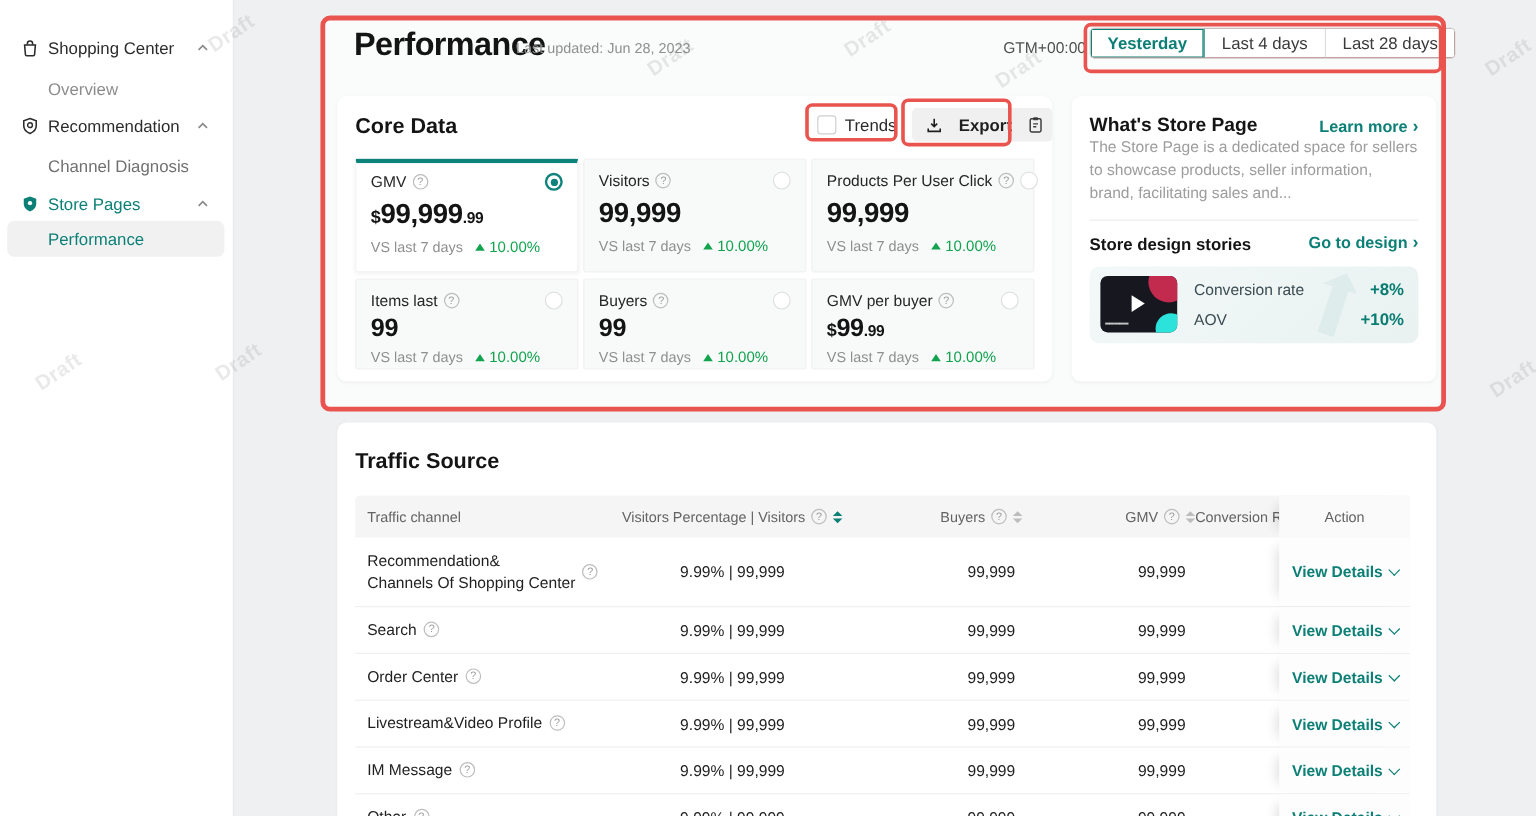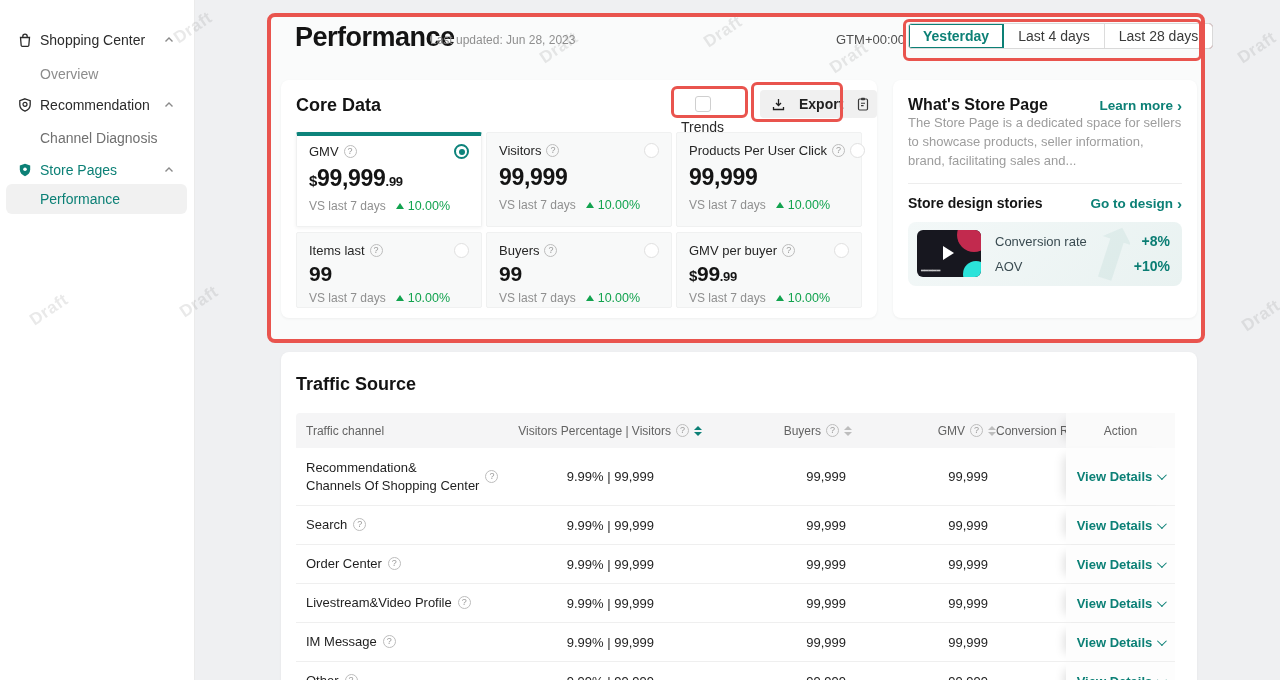--- a/index.html
+++ b/index.html
@@ -25,21 +25,21 @@
   .timezone { position:absolute; left:836px; top:32px; font-size:13px; color:#4f4f4f; z-index:3; }
 
   .range-group { position:absolute; left:908px; top:23px; height:26px; display:flex; z-index:3; background:#7f1d1d; border:1px solid #d9d9d9; border-radius:4px; overflow:hidden; }
   .range-btn { min-width:95px; padding:0 14px; display:flex; align-items:center; justify-content:center; font-size:14px; color:#3a3a3a; background:#fff; border:none; border-right:1px solid #dcdcdc; cursor:pointer; font-family:inherit; }
   .range-btn:last-child { border-right:none; }
   .range-btn.active { color:#0c8076; font-weight:700; box-shadow:inset 0 0 0 1px #0c8076; border-right:1px solid #0c8076; }
 
   
   .core-card { position:absolute; left:281px; top:80px; width:596px; height:238px; background:#ffffff; border-radius:8px; box-shadow:0 1px 3px rgba(0,0,0,.05); z-index:2; }
   .core-title { position:absolute; left:15px; top:15px; font-size:18px; font-weight:700; color:#141414; }
-  .trends-wrap { position:absolute; left:400px; top:16px; display:flex; align-items:center; gap:7px; cursor:pointer;flex-direction:column; }
+  .trends-wrap { position:absolute; left:400px; top:16px; display:flex; align-items:center; gap:7px; cursor:pointer; }
   .checkbox { width:16px; height:16px; border:1px solid #cfcfcf; border-radius:3px; background:#fff; }
   .trends-label { font-size:14px; color:#2a2a2a; }
   .export-btn { position:absolute; left:479px; top:10px; height:28px; padding:0 12px; display:flex; align-items:center; gap:14px; background:#f0f0f0; border:none; border-radius:4px; font-size:14px; font-weight:600; color:#1f1f1f; cursor:pointer; font-family:inherit; }
   .clip-btn { position:absolute; left:568px; top:10px; width:28px; height:28px; background:#f0f0f0; border:none; border-radius:4px; display:flex; align-items:center; justify-content:center; cursor:pointer; }
 
   .metric-grid { position:absolute; left:15px; top:52px; width:566px; display:grid; grid-template-columns:186px 186px 186px; grid-template-rows:95px 76px; gap:5px 4px; }
   .metric { background:#f8f9f9; border:1px solid #f0f1f1; border-radius:2px; padding:10px 12px; position:relative; }
   .metric.selected { background:#ffffff; border-top:4px solid #0d837b; box-shadow:0 1px 4px rgba(0,0,0,.06); padding-top:8px; }
   .m-label-row { display:flex; align-items:center; gap:5px; white-space:nowrap; }
   .m-label { font-size:13px; color:#262626; }
@@ -57,21 +57,21 @@
   .m-change { font-size:12.5px; font-weight:400; color:#12a34f; }
 
   
   .store-card { position:absolute; left:893px; top:80px; width:304px; height:238px; background:#ffffff; border-radius:8px; box-shadow:0 1px 3px rgba(0,0,0,.05); z-index:2; padding:16px 15px; }
   .sc-title-row { display:flex; align-items:center; justify-content:space-between; }
   .sc-title { font-size:16px; font-weight:700; color:#141414; }
   .teal-link { font-size:13.5px; font-weight:600; color:#0c8076; display:flex; align-items:center; gap:4px; cursor:pointer; }
   .link-arrow { font-size:15px; line-height:1; }
   .sc-desc { font-size:13px; line-height:1.45; color:#9d9d9d; }
   .sc-divider { margin-top:12px; border-top:1px solid #ededed; }
-  .sc-stories-row { margin-top:11px; display:flex; align-items:flex-end; justify-content:space-between; }
+  .sc-stories-row { margin-top:11px; display:flex; align-items:flex-start; justify-content:space-between; }
   .sc-stories { font-size:14px; font-weight:700; color:#141414; }
   .story-card { margin-top:11px; height:64px; border-radius:8px; background:linear-gradient(135deg,#f3f8f8,#e9f2f1); display:flex; align-items:center; padding:8px 12px 8px 9px; position:relative; overflow:hidden; }
   .thumb { width:64px; height:47px; background:#17171f; border-radius:6px; position:relative; overflow:hidden; flex-shrink:0; }
   .thumb .blob-red { position:absolute; right:-10px; top:-12px; width:34px; height:34px; border-radius:50%; background:#c22a4e; }
   .thumb .blob-cyan { position:absolute; right:-8px; bottom:-10px; width:26px; height:26px; border-radius:50%; background:#2be3da; }
   .thumb .play { position:absolute; left:26px; top:16px; width:0; height:0; border-top:7px solid transparent; border-bottom:7px solid transparent; border-left:11px solid #ffffff; }
   .thumb .tiny-txt { position:absolute; left:4px; bottom:6px; font-size:5px; color:rgba(255,255,255,.75); }
   .story-stats { flex:1; margin-left:14px; display:grid; grid-template-columns:1fr auto; row-gap:9px; align-items:center; position:relative; z-index:1; }
   .stat-label { font-size:13px; color:#3a4b51; }
   .stat-value { font-size:14px; font-weight:700; color:#0a7d73; text-align:right; }

